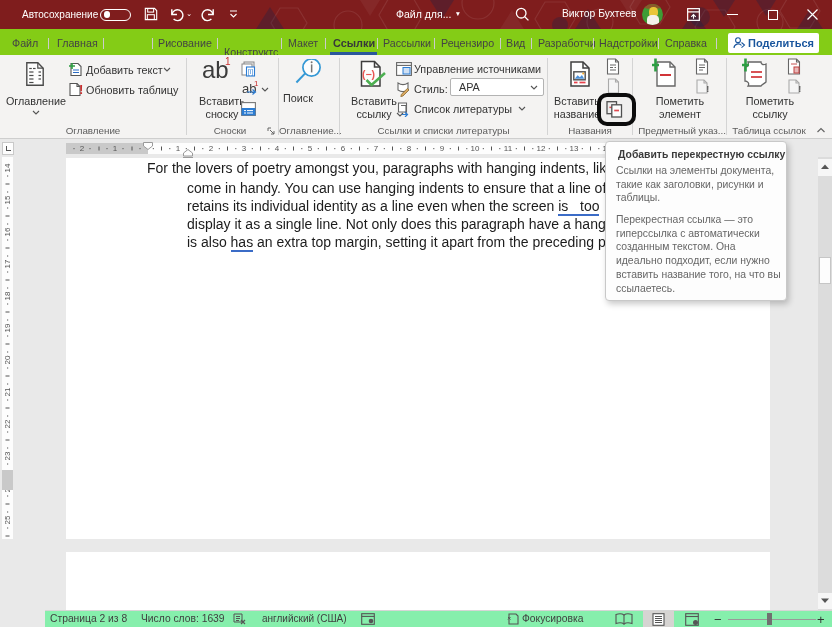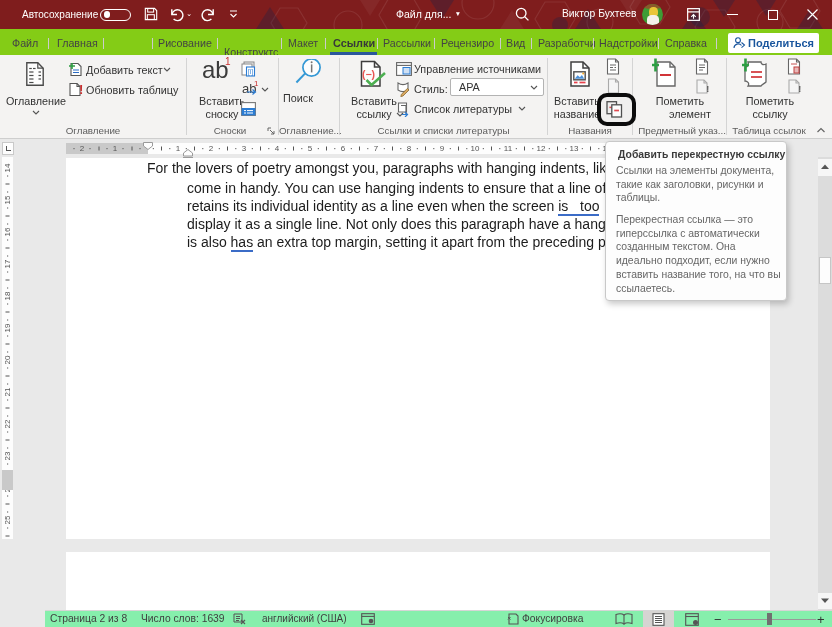--- a/index.html
+++ b/index.html
@@ -318,21 +318,21 @@
       <line x1="8.2" y1="9.5" x2="13" y2="9.5" stroke="#e04a50" stroke-width="1.7"></line>
     </svg>
 
     <svg class="abs" style="left:651px;top:3px" width="28" height="30" viewBox="0 0 28 30">
       <path d="M6 4 h13 l5 5 v19 h-18 z" fill="#fff" stroke="#666" stroke-width="1.4"></path>
       <path d="M19 4 v5 h5" fill="none" stroke="#666" stroke-width="1.4"></path>
       <path d="M8 7 h-7 M4.5 0.5 v13" stroke="#2e9e44" stroke-width="2.6"></path>
       <line x1="9" y1="17" x2="20" y2="17" stroke="#d13438" stroke-width="2"></line>
     </svg>
     <span class="abs nw" style="left:651px;top:40px;width:58px;text-align:center;">Пометить</span>
-    <span class="abs nw" style="left:651px;top:53px;width:58px;text-align:center;margin-left:10px;">элемент</span>
+    <span class="abs nw" style="left:651px;top:53px;width:58px;text-align:center;">элемент</span>
     <svg class="abs" style="left:694px;top:3px" width="16" height="18" viewBox="0 0 16 18">
       <path d="M2.5 1 h8 l3 3 v12 h-11 z" fill="#fff" stroke="#666" stroke-width="1.1"></path>
       <path d="M10.5 1 v3 h3" fill="none" stroke="#666" stroke-width="1.1"></path>
       <g stroke="#666" stroke-width="1">
           <line x1="5" y1="7" x2="11" y2="7"></line>
           <line x1="5" y1="9.5" x2="11" y2="9.5"></line>
           <line x1="5" y1="12" x2="9" y2="12"></line>
         </g>
     </svg>
     <svg class="abs" style="left:695px;top:24px" width="15" height="16" viewBox="0 0 15 16">

